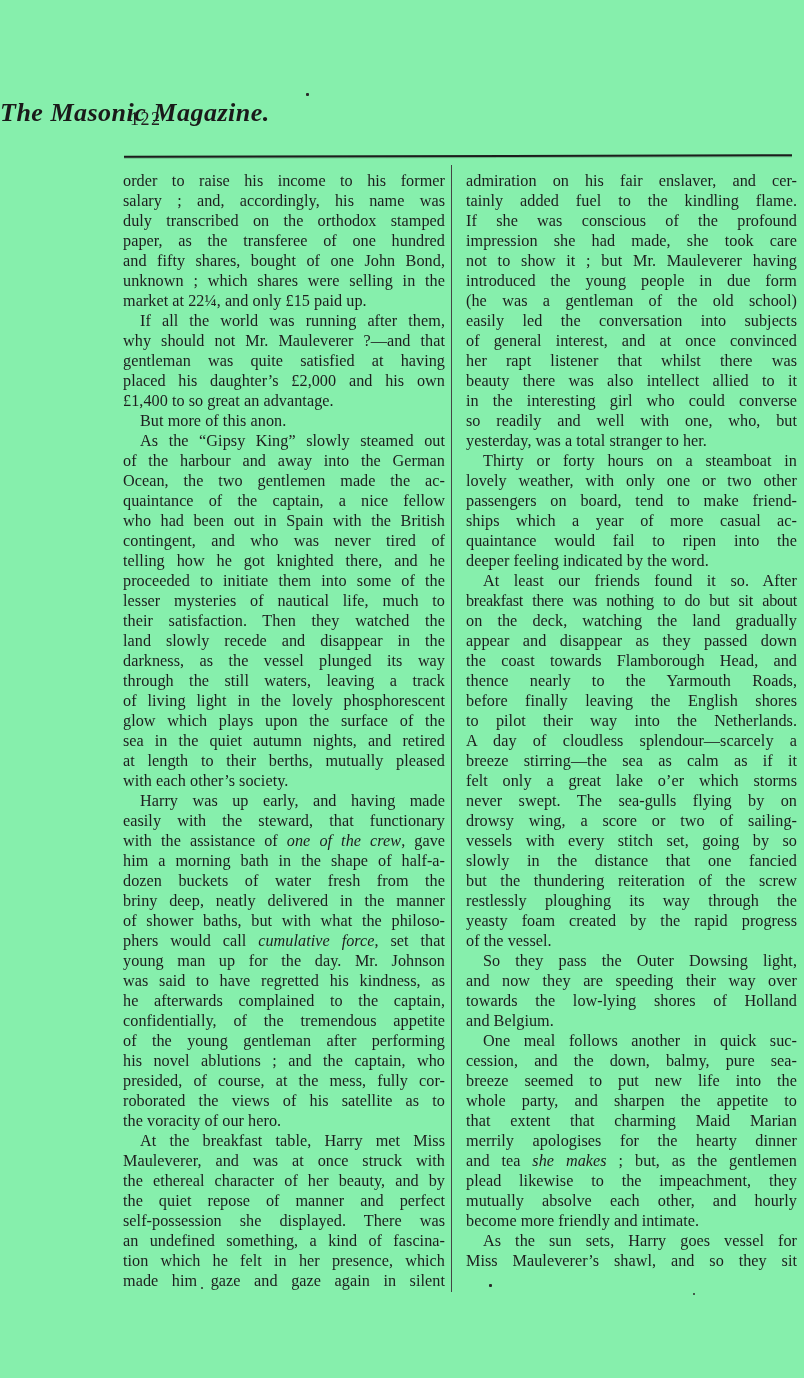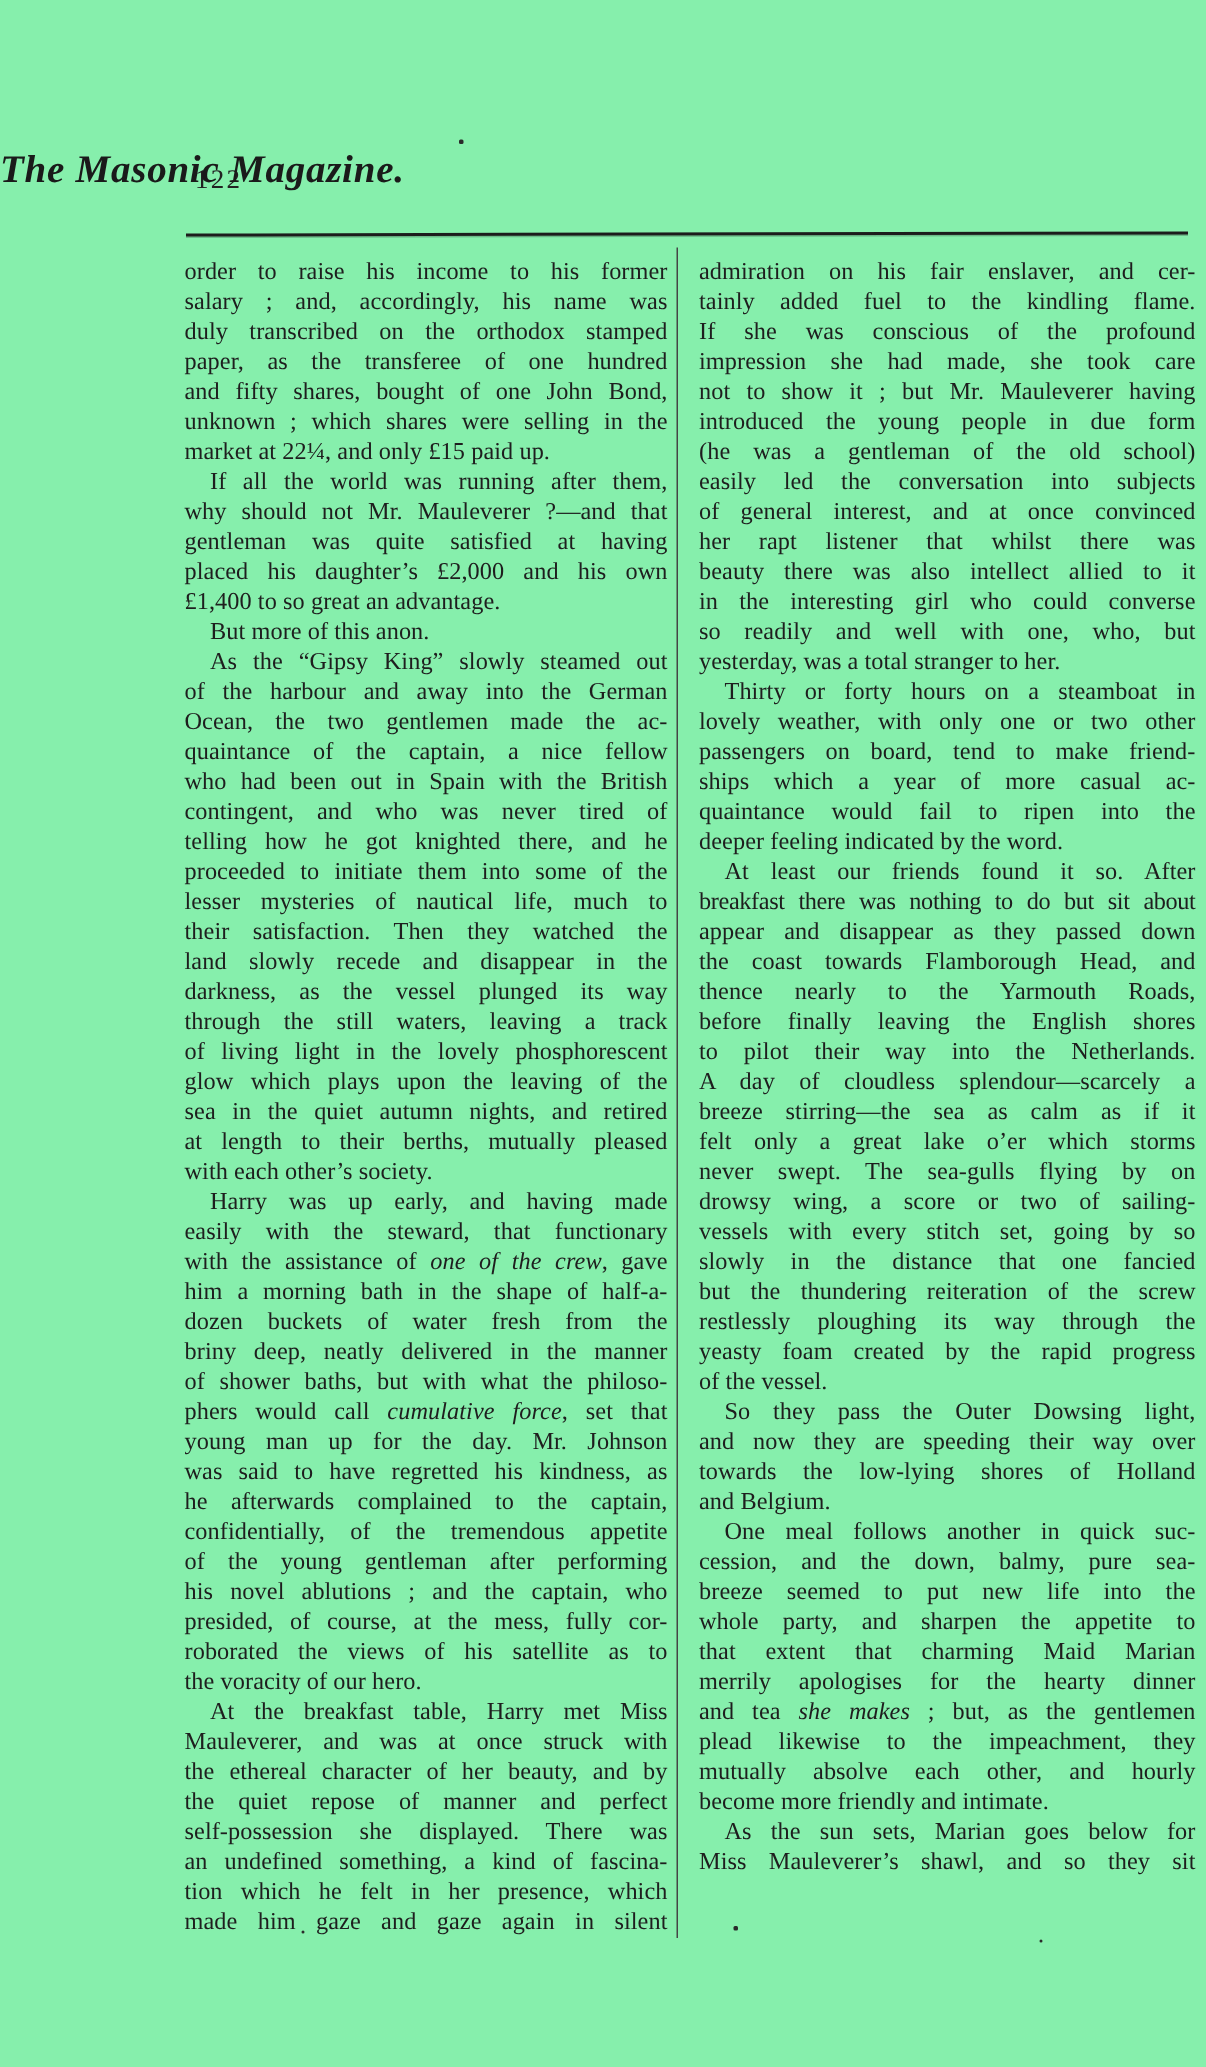--- a/index.html
+++ b/index.html
@@ -70,21 +70,21 @@
       <div class="tl j">who had been out in Spain with the British</div>
       <div class="tl j">contingent, and who was never tired of</div>
       <div class="tl j">telling how he got knighted there, and he</div>
       <div class="tl j">proceeded to initiate them into some of the</div>
       <div class="tl j">lesser mysteries of nautical life, much to</div>
       <div class="tl j">their satisfaction.  Then they watched the</div>
       <div class="tl j">land slowly recede and disappear in the</div>
       <div class="tl j">darkness, as the vessel plunged its way</div>
       <div class="tl j">through the still waters, leaving a track</div>
       <div class="tl j">of living light in the lovely phosphorescent</div>
-      <div class="tl j">glow which plays upon the leaving of the</div>
+      <div class="tl j">glow which plays upon the surface of the</div>
       <div class="tl j">sea in the quiet autumn nights, and retired</div>
       <div class="tl j">at length to their berths, mutually pleased</div>
       <div class="tl">with each other’s society.</div>
       <div class="tl ind j">Harry was up early, and having made</div>
       <div class="tl j">easily with the steward, that functionary</div>
       <div class="tl j">with the assistance of <i>one of the crew</i>, gave</div>
       <div class="tl j">him a morning bath in the shape of half-a-</div>
       <div class="tl j">dozen buckets of water fresh from the</div>
       <div class="tl j">briny deep, neatly delivered in the manner</div>
       <div class="tl j">of shower baths, but with what the philoso-</div>
@@ -124,20 +124,21 @@
       <div class="tl j">so readily and well with one, who, but</div>
       <div class="tl">yesterday, was a total stranger to her.</div>
       <div class="tl ind j">Thirty or forty hours on a steamboat in</div>
       <div class="tl j">lovely weather, with only one or two other</div>
       <div class="tl j">passengers on board, tend to make friend-</div>
       <div class="tl j">ships which a year of more casual ac-</div>
       <div class="tl j">quaintance would fail to ripen into the</div>
       <div class="tl">deeper feeling indicated by the word.</div>
       <div class="tl ind j">At least our friends found it so.   After</div>
       <div class="tl j tight">breakfast there was nothing to do but sit about</div>
+      <div class="tl j">on the deck, watching the land gradually</div>
       <div class="tl j">appear and disappear as they passed down</div>
       <div class="tl j">the coast towards Flamborough Head, and</div>
       <div class="tl j">thence nearly to the Yarmouth Roads,</div>
       <div class="tl j">before finally leaving the English shores</div>
       <div class="tl j">to pilot their way into the Netherlands.</div>
       <div class="tl j">A day of cloudless splendour—scarcely a</div>
       <div class="tl j">breeze stirring—the sea as calm as if it</div>
       <div class="tl j">felt only a great lake o’er which storms</div>
       <div class="tl j">never swept.   The sea-gulls flying by on</div>
       <div class="tl j">drowsy wing, a score or two of sailing-</div>
@@ -154,21 +155,21 @@
       <div class="tl ind j">One meal follows another in quick suc-</div>
       <div class="tl j">cession, and the down, balmy, pure sea-</div>
       <div class="tl j">breeze seemed to put new life into the</div>
       <div class="tl j">whole party, and sharpen the appetite to</div>
       <div class="tl j">that extent that charming Maid Marian</div>
       <div class="tl j">merrily apologises for the hearty dinner</div>
       <div class="tl j">and tea <i>she makes</i> ; but, as the gentlemen</div>
       <div class="tl j">plead likewise to the impeachment, they</div>
       <div class="tl j">mutually absolve each other, and hourly</div>
       <div class="tl">become more friendly and intimate.</div>
-      <div class="tl ind j">As the sun sets, Marian goes below for</div>
+      <div class="tl ind j">As the sun sets, Harry goes vessel for</div>
       <div class="tl j">Miss Mauleverer’s shawl, and so they sit</div>
     </div>
 
   <div class="speck" style="left:306px; top:93px; width:3px; height:3px;"></div>
   <div class="speck" style="left:489px; top:1284px; width:3px; height:3px;"></div>
   <div class="speck" style="left:201px; top:1287px; width:2px; height:2px;"></div>
   <div class="speck" style="left:693px; top:1293px; width:2px; height:2px;"></div>
 </div>
 
 </body></html>

